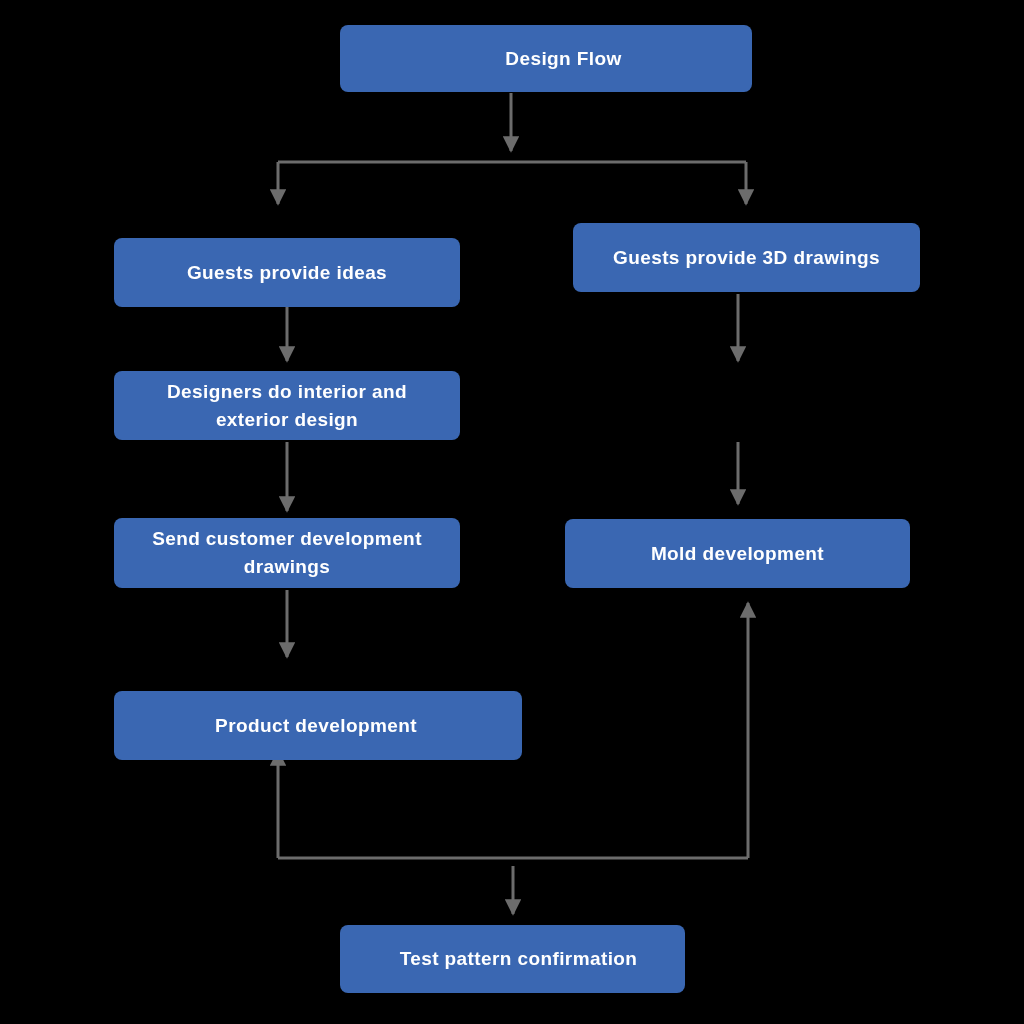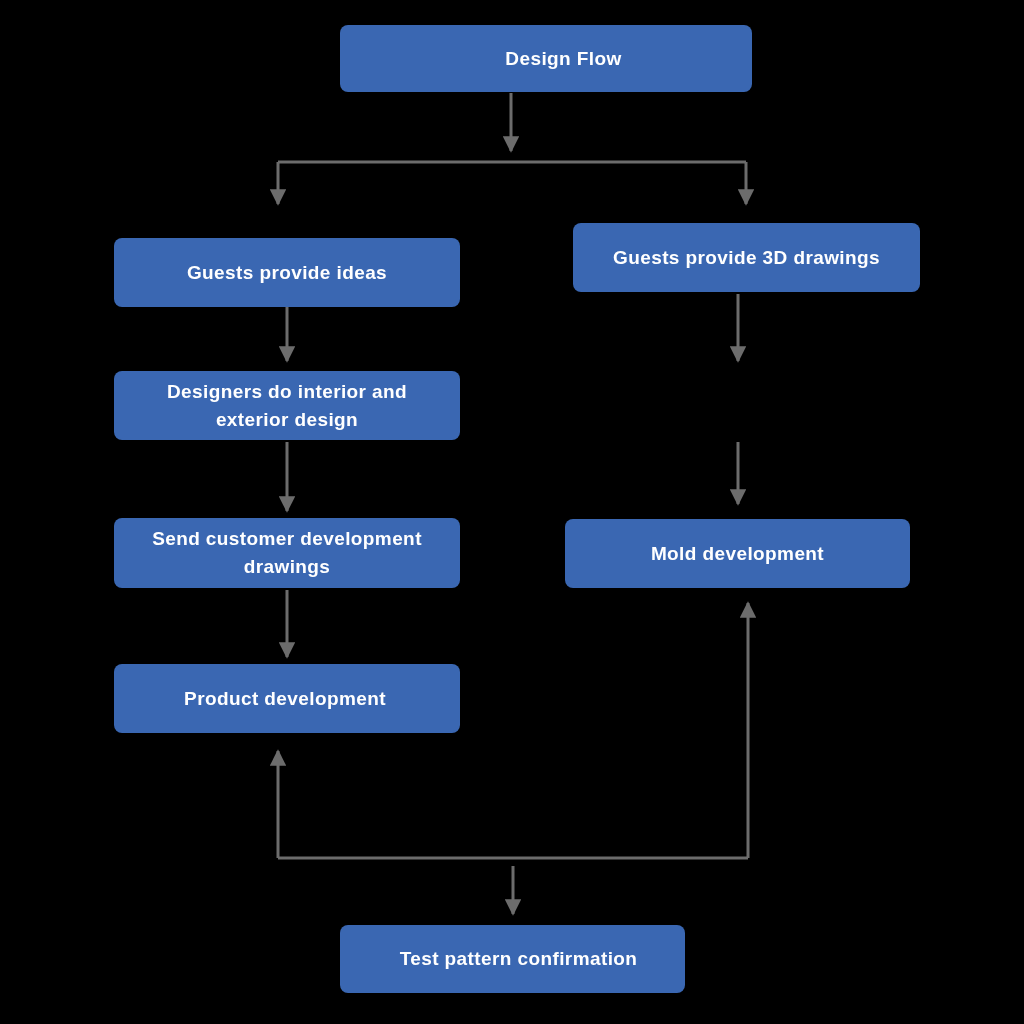--- a/index.html
+++ b/index.html
@@ -103,21 +103,21 @@
 
   <div class="node" style="left:114px; top:518px; width:346px; height:70px;">
     <span>Send customer development
 drawings</span>
   </div>
 
   <div class="node" style="left:565px; top:519px; width:345px; height:69px;text-align:center;">
     <span>Mold development</span>
   </div>
 
-  <div class="node" style="left:114px; top:664px; width:346px; height:69px;padding-left:8px;">
+  <div class="node" style="left:114px; top:691px; width:408px; height:69px;padding-left:8px;">
     <span>Product development</span>
   </div>
 
   <div class="node" style="left:340px; top:925px; width:345px; height:68px;padding-left:24px;">
     <span>Test pattern confirmation</span>
   </div>
 
 </div>
 
 </body></html>

